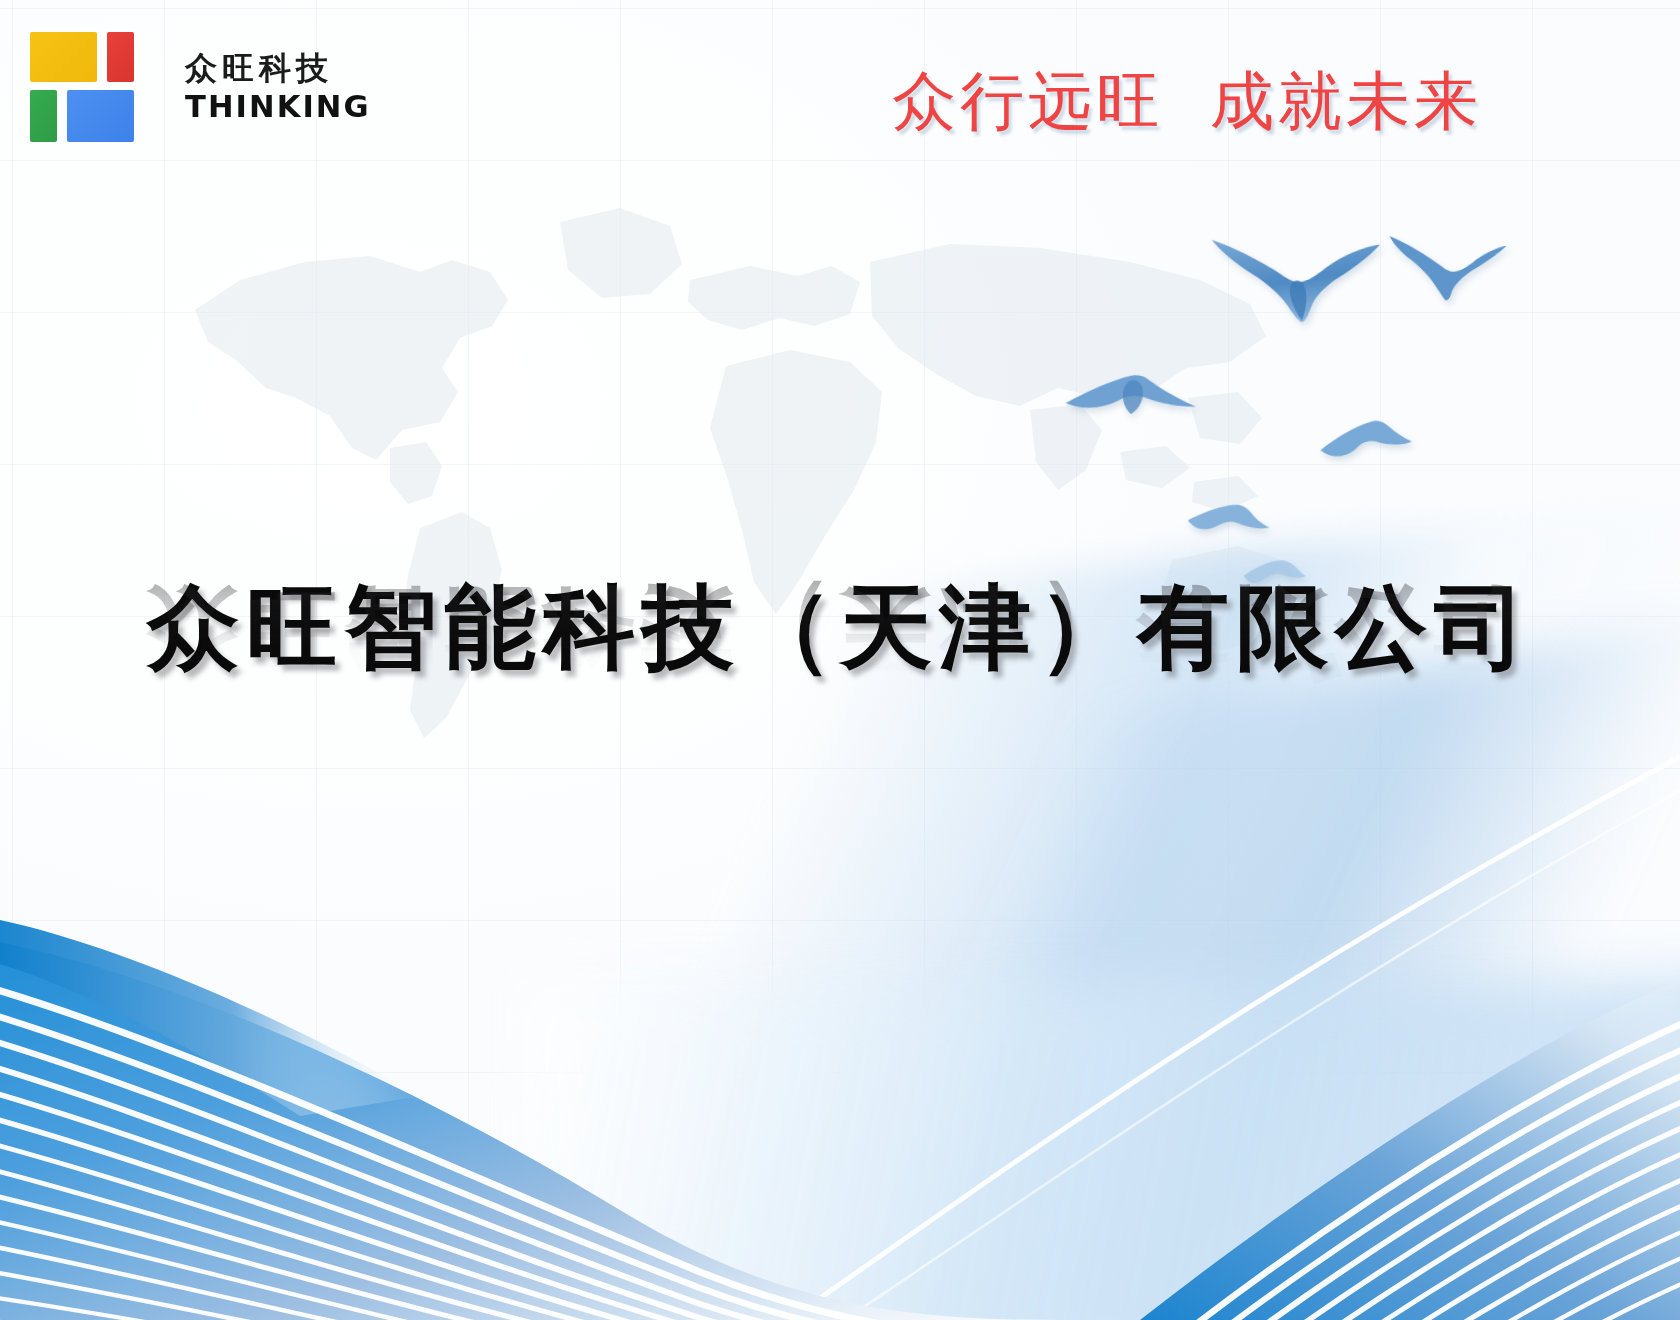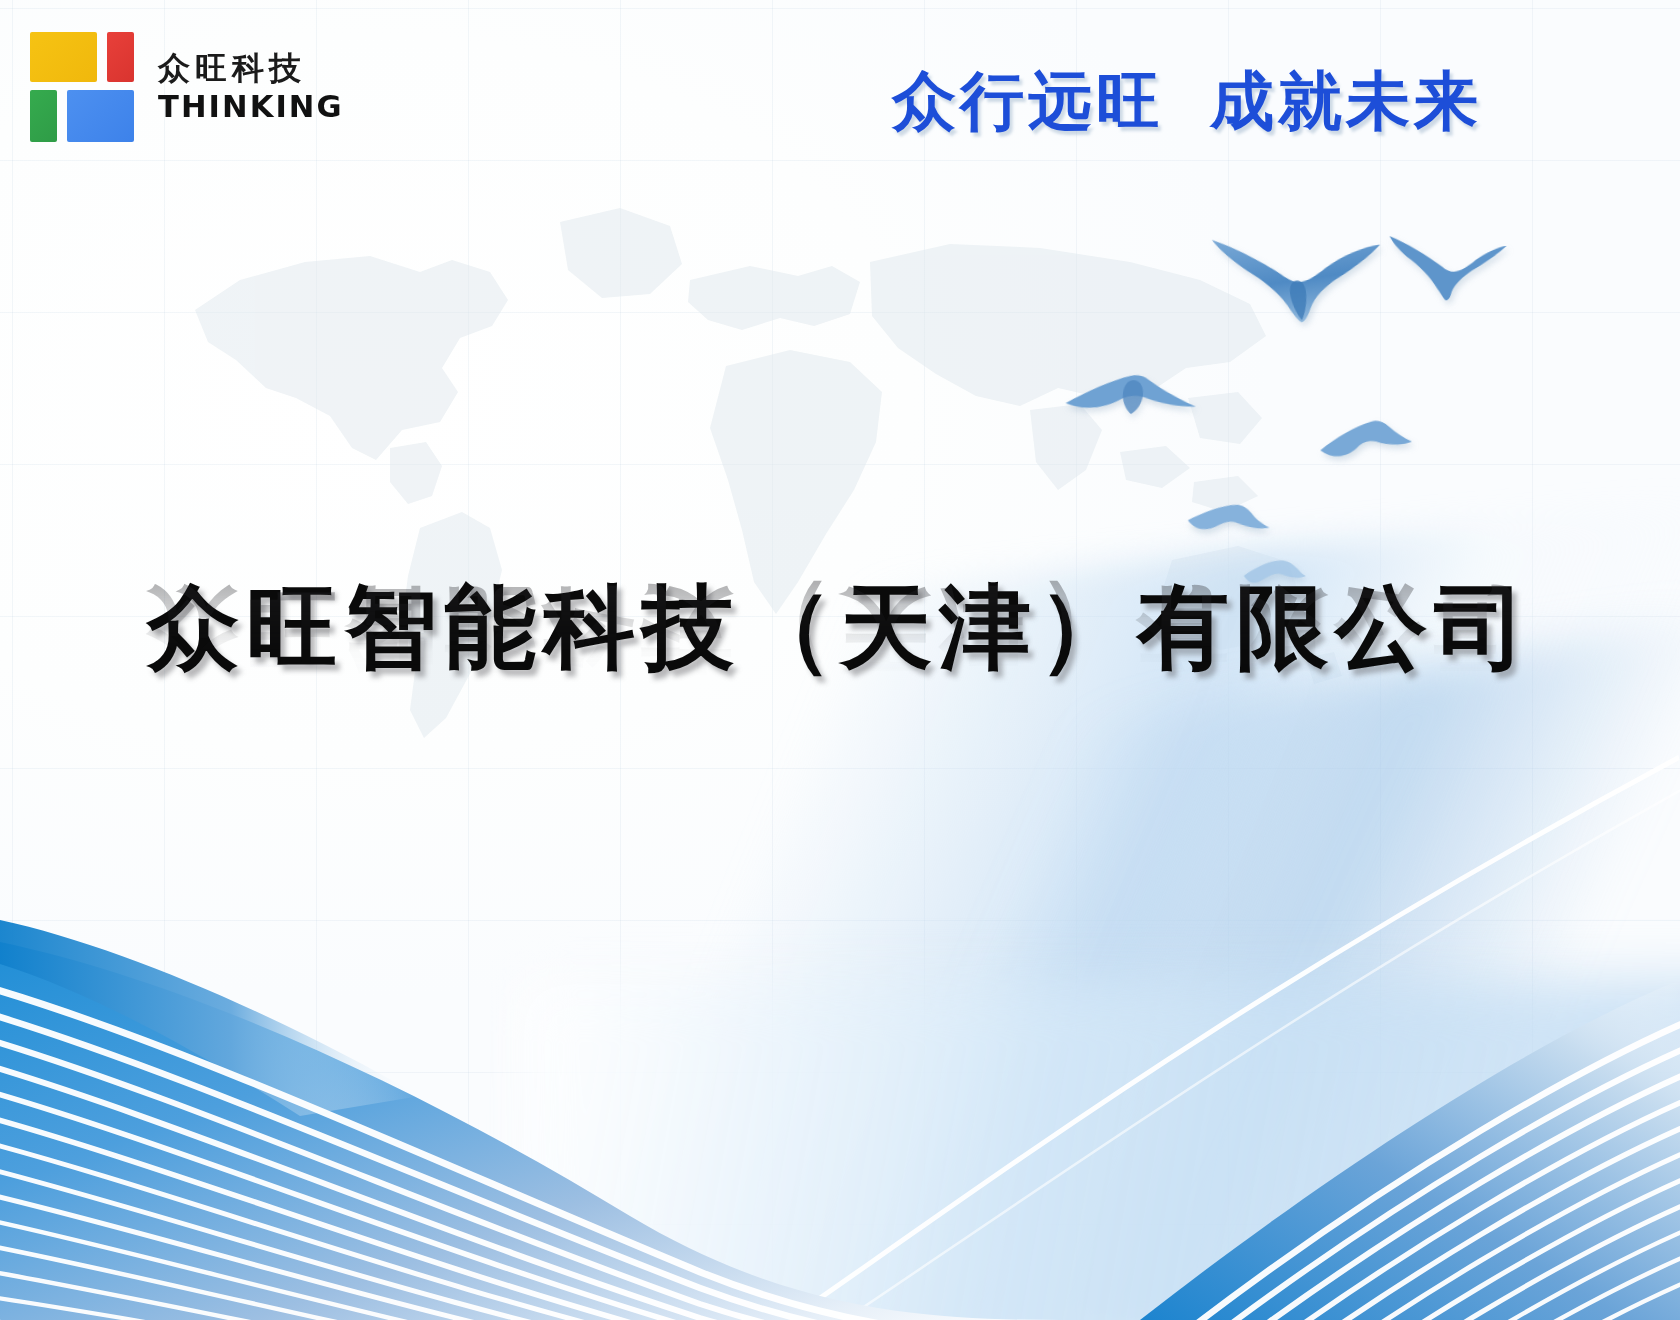--- a/index.html
+++ b/index.html
@@ -104,20 +104,21 @@
   .bird-4 { left: 1318px; top: 412px; width: 96px;  height: 62px;  transform: rotate(-3deg); }
   .bird-5 { left: 1186px; top: 494px; width: 86px;  height: 56px;  transform: rotate(8deg); }
   .bird-6 { left: 1242px; top: 552px; width: 66px;  height: 44px;  transform: rotate(4deg); opacity:.75; }
 
   
   .logo-block {
     position: absolute;
     left: 30px; top: 32px;
     display: flex;
     align-items: center;
+    gap: 27px;
   }
   .logo-mark {
     width: 104px; height: 110px;
     display: grid;
     grid-template-columns: 67px 27px;
     grid-template-rows: 50px 52px;
     gap: 8px 10px;
   }
   .lm { border-radius: 2px; }
   .lm-yellow { background: linear-gradient(135deg,#f6c313 0%, #f0b80c 100%); }
@@ -159,22 +160,22 @@
     white-space: nowrap;
     transform: scaleX(1.02);
     transform-origin: left center;
   }
 
   
   .slogan {
     position: absolute;
     right: 198px; top: 58px;
     font-size: 64px;
-    font-weight: 700;
-    color: #1d4ed8;
+    font-weight: 400;
+    color: #ef4444;
     letter-spacing: 4px;
     white-space: nowrap;
     text-shadow: 3px 4px 3px rgba(150,175,200,0.45);
   }
   .slogan .gap { display: inline-block; width: 46px; }
 
   
   .title-wrap {
     position: absolute;
     left: 0; right: 0; top: 576px;

